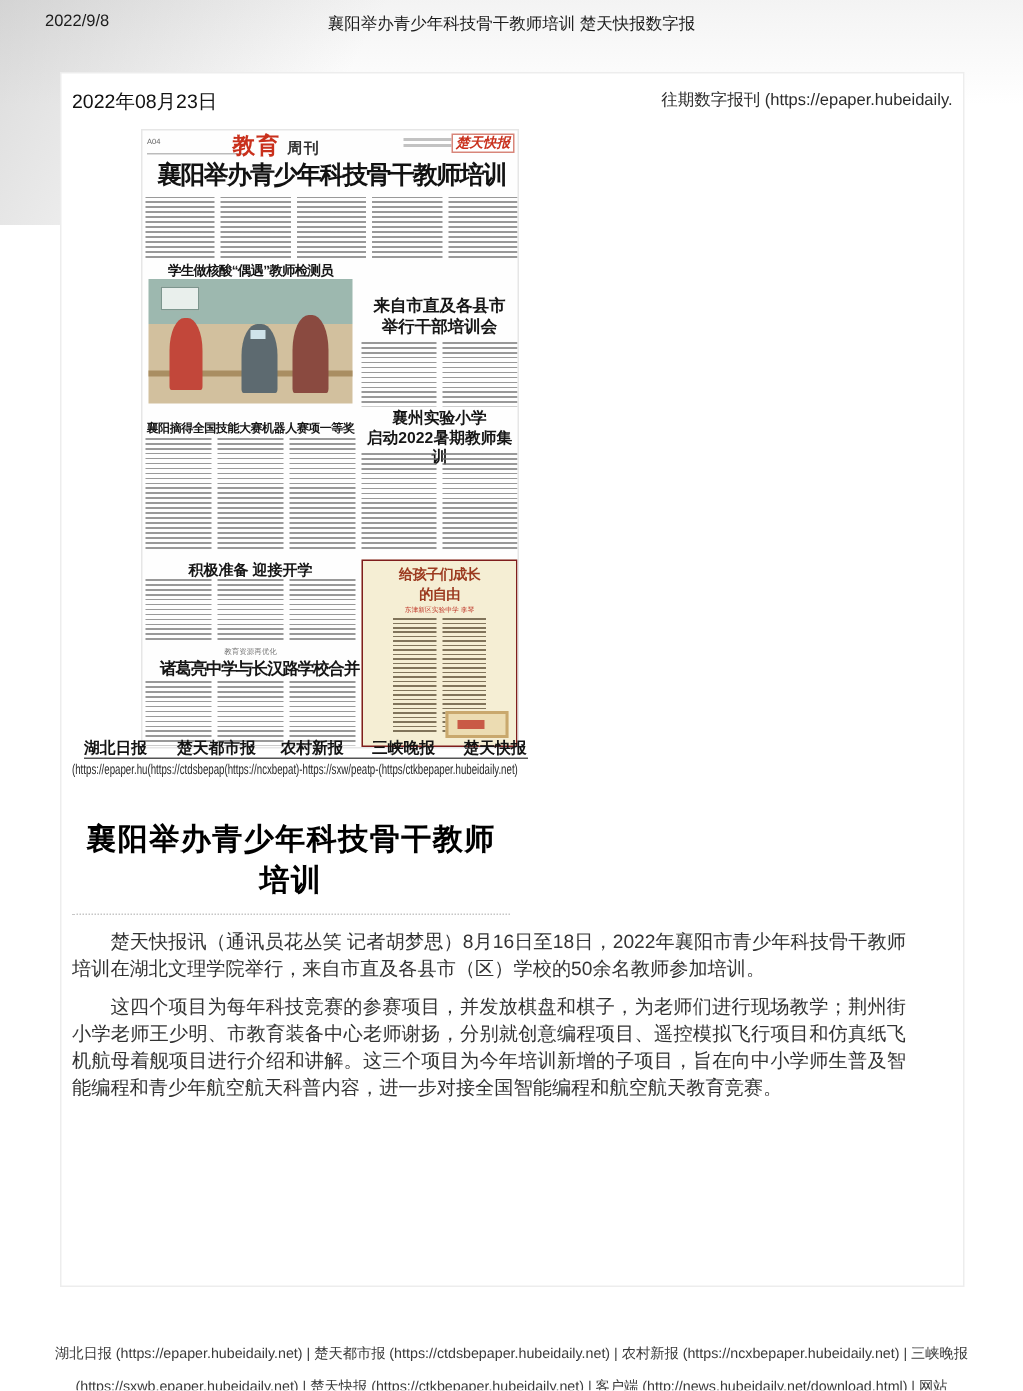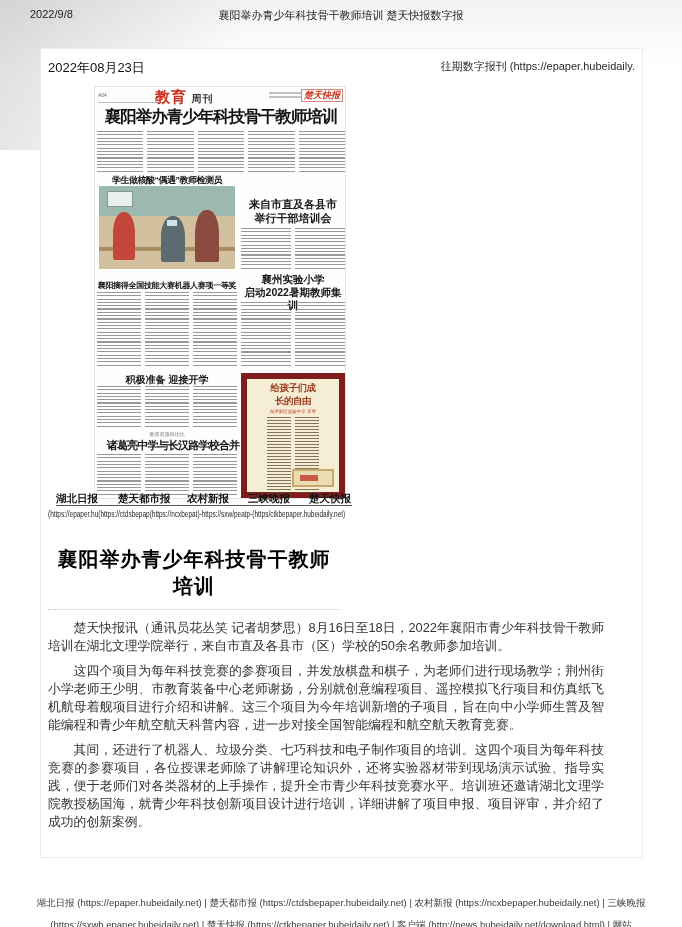--- a/index.html
+++ b/index.html
@@ -49,21 +49,21 @@
   .photo .fig2 { position:absolute; left:62px; top:30px; width:24px; height:46px; background:#5d6a70; border-radius:45% 45% 6% 6%; }
   .photo .fig3 { position:absolute; left:96px; top:24px; width:24px; height:52px; background:#8a4a40; border-radius:45% 45% 6% 6%; }
   .photo .mask { position:absolute; left:68px; top:34px; width:10px; height:6px; background:#cfe3ea; }
   .sec-45 { left:146px; top:110px; width:104px; font-size:11px; line-height:14px; }
   .sec-robot { left:2px; top:193px; width:140px; font-size:8px; letter-spacing:-0.3px; }
   .sec-xz { left:146px; top:186px; width:104px; font-size:10.5px; line-height:13px; }
   .sec-prepare { left:2px; top:286px; width:140px; font-size:10px; }
   .kicker { position:absolute; left:2px; top:344px; width:140px; text-align:center; font-size:5px; color:#777; }
   .sec-merge { left:2px; top:351px; width:152px; font-size:11px; letter-spacing:-0.8px; white-space:nowrap; }
   .ybox { position:absolute; left:146px; top:286px; width:104px; height:125px; background:#f5eed4;
-          border:6px solid #7f1d1d; padding:3px 20px; }
+          border:1px solid #7f1d1d; padding:3px 20px; }
   .ybox-title { text-align:center; font-size:9.5px; font-weight:700; color:#9c3a20; letter-spacing:-0.5px; }
   .ybox-sub { text-align:center; font-size:4.5px; color:#c0392b; margin-top:1px; }
   .ybox .mtcols { position:static; margin-top:3px; height:78px; }
   .stamp { position:absolute; right:5px; bottom:5px; width:42px; height:18px; background:#ecdcb2;
            border:2px solid #c9a86d; }
   .stamp i { position:absolute; left:6px; top:4px; width:18px; height:6px; background:#c0392b; opacity:.8; }
 
   
   .link-strip { position:relative; height:36px; margin-top:-7px;text-align:center; }
   .paper-logo { position:absolute; top:0; font-size:10.5px; font-weight:700; color:#141414; white-space:nowrap; }
@@ -190,21 +190,20 @@
       <span class="paper-logo" style="left:261px;">楚天快报</span>
       <span class="strip-rule"></span>
       <span class="garble">(https://epaper.hu(https://ctdsbepap(https://ncxbepat)-https://sxw/peatp-(https/ctkbepaper.hubeidaily.net)</span>
     </div>
 
     <div class="article-title">襄阳举办青少年科技骨干教师培训</div>
     <div class="dotted"></div>
     <div class="paras">
       <p>楚天快报讯（通讯员花丛笑 记者胡梦思）8月16日至18日，2022年襄阳市青少年科技骨干教师培训在湖北文理学院举行，来自市直及各县市（区）学校的50余名教师参加培训。</p>
       <p>这四个项目为每年科技竞赛的参赛项目，并发放棋盘和棋子，为老师们进行现场教学；荆州街小学老师王少明、市教育装备中心老师谢扬，分别就创意编程项目、遥控模拟飞行项目和仿真纸飞机航母着舰项目进行介绍和讲解。这三个项目为今年培训新增的子项目，旨在向中小学师生普及智能编程和青少年航空航天科普内容，进一步对接全国智能编程和航空航天教育竞赛。</p>
-      <p>其间，还进行了机器人、垃圾分类、七巧科技和电子制作项目的培训。这四个项目为每年科技竞赛的参赛项目，各位授课老师除了讲解理论知识外，还将实验器材带到现场演示试验、指导实践，便于老师们对各类器材的上手操作，提升全市青少年科技竞赛水平。培训班还邀请湖北文理学院教授杨国海，就青少年科技创新项目设计进行培训，详细讲解了项目申报、项目评审，并介绍了成功的创新案例。</p>
     </div>
   </div>
 
   <div class="footer">
     <div>湖北日报 (https://epaper.hubeidaily.net)  |  楚天都市报 (https://ctdsbepaper.hubeidaily.net)  |  农村新报 (https://ncxbepaper.hubeidaily.net)  |  三峡晚报</div>
     <div>(https://sxwb.epaper.hubeidaily.net)  |  楚天快报 (https://ctkbepaper.hubeidaily.net)  |  客户端 (http://news.hubeidaily.net/download.html)  |  网站 (http://news.hubeidaily.net)</div>
   </div>
 
 </div>
 

